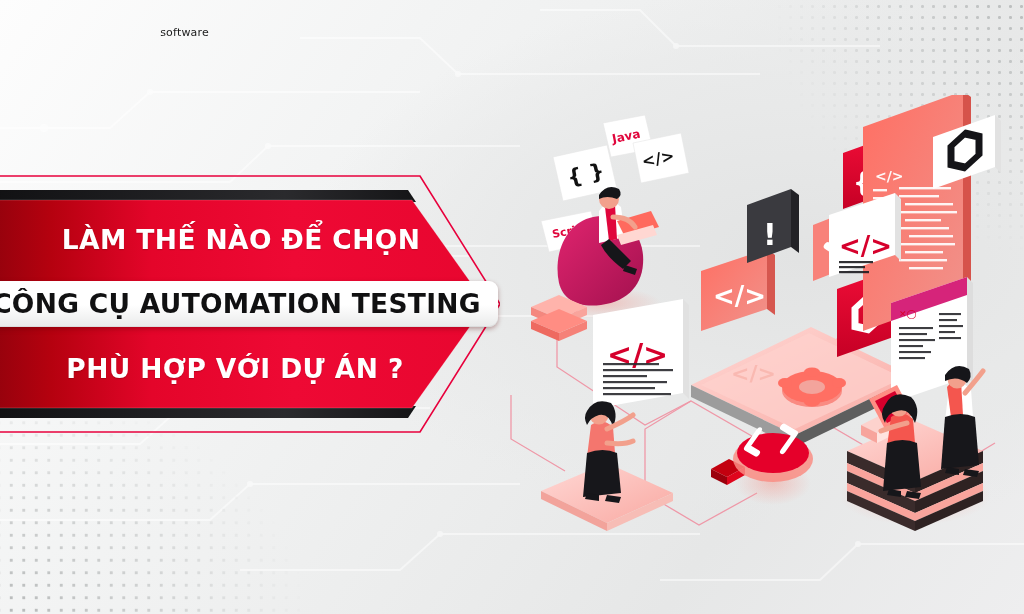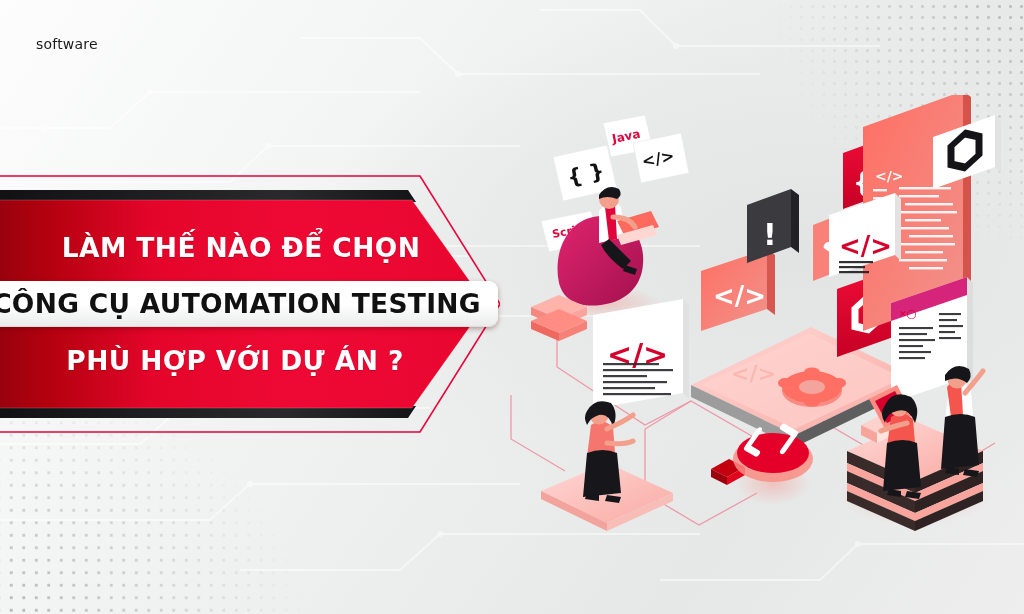--- a/index.html
+++ b/index.html
@@ -39,32 +39,32 @@
   }
   .circuit { position: absolute; inset: 0; opacity: .55; }
 
   
   #logo { position: absolute; left: 36px; top: 26px; width: 175px; }
   .logo-main {
     font-size: 38px; font-weight: bold; letter-spacing: -1.6px;
     line-height: 1; font-family: "DejaVu Sans", sans-serif;
   }
   .logo-sub {
-    font-size: 14px; font-weight: normal; letter-spacing: .2px;
-    line-height: 1; margin-top: 11px; text-align: left; padding-right: 2px;
+    font-size: 11px; font-weight: normal; letter-spacing: .2px;
+    line-height: 1; margin-top: 1px; text-align: right; padding-right: 2px;
     font-family: "DejaVu Sans", sans-serif;
   }
 
   
   #banner { position: absolute; left: 0; top: 168px; width: 500px; height: 272px; }
   #banner svg { position: absolute; left: 0; top: 0; }
   .banner-text-wrap {
     position: absolute; left: 0; top: 0; width: 470px; height: 272px;
     display: flex; flex-direction: column; align-items: center;
-    justify-content: center; gap: 18px;
+    justify-content: center; gap: 26px;
   }
   .ban-line {
     color: #ffffff; font-weight: bold; font-size: 26.5px;
     letter-spacing: .4px; white-space: nowrap;
     font-family: "DejaVu Sans", sans-serif;
     text-shadow: 0 1px 1px rgba(90,0,0,.30);
   }
   .ban-l1 { margin-left: 12px; }
   .ban-l3 { margin-left: 0; }
   .ban-pill {

